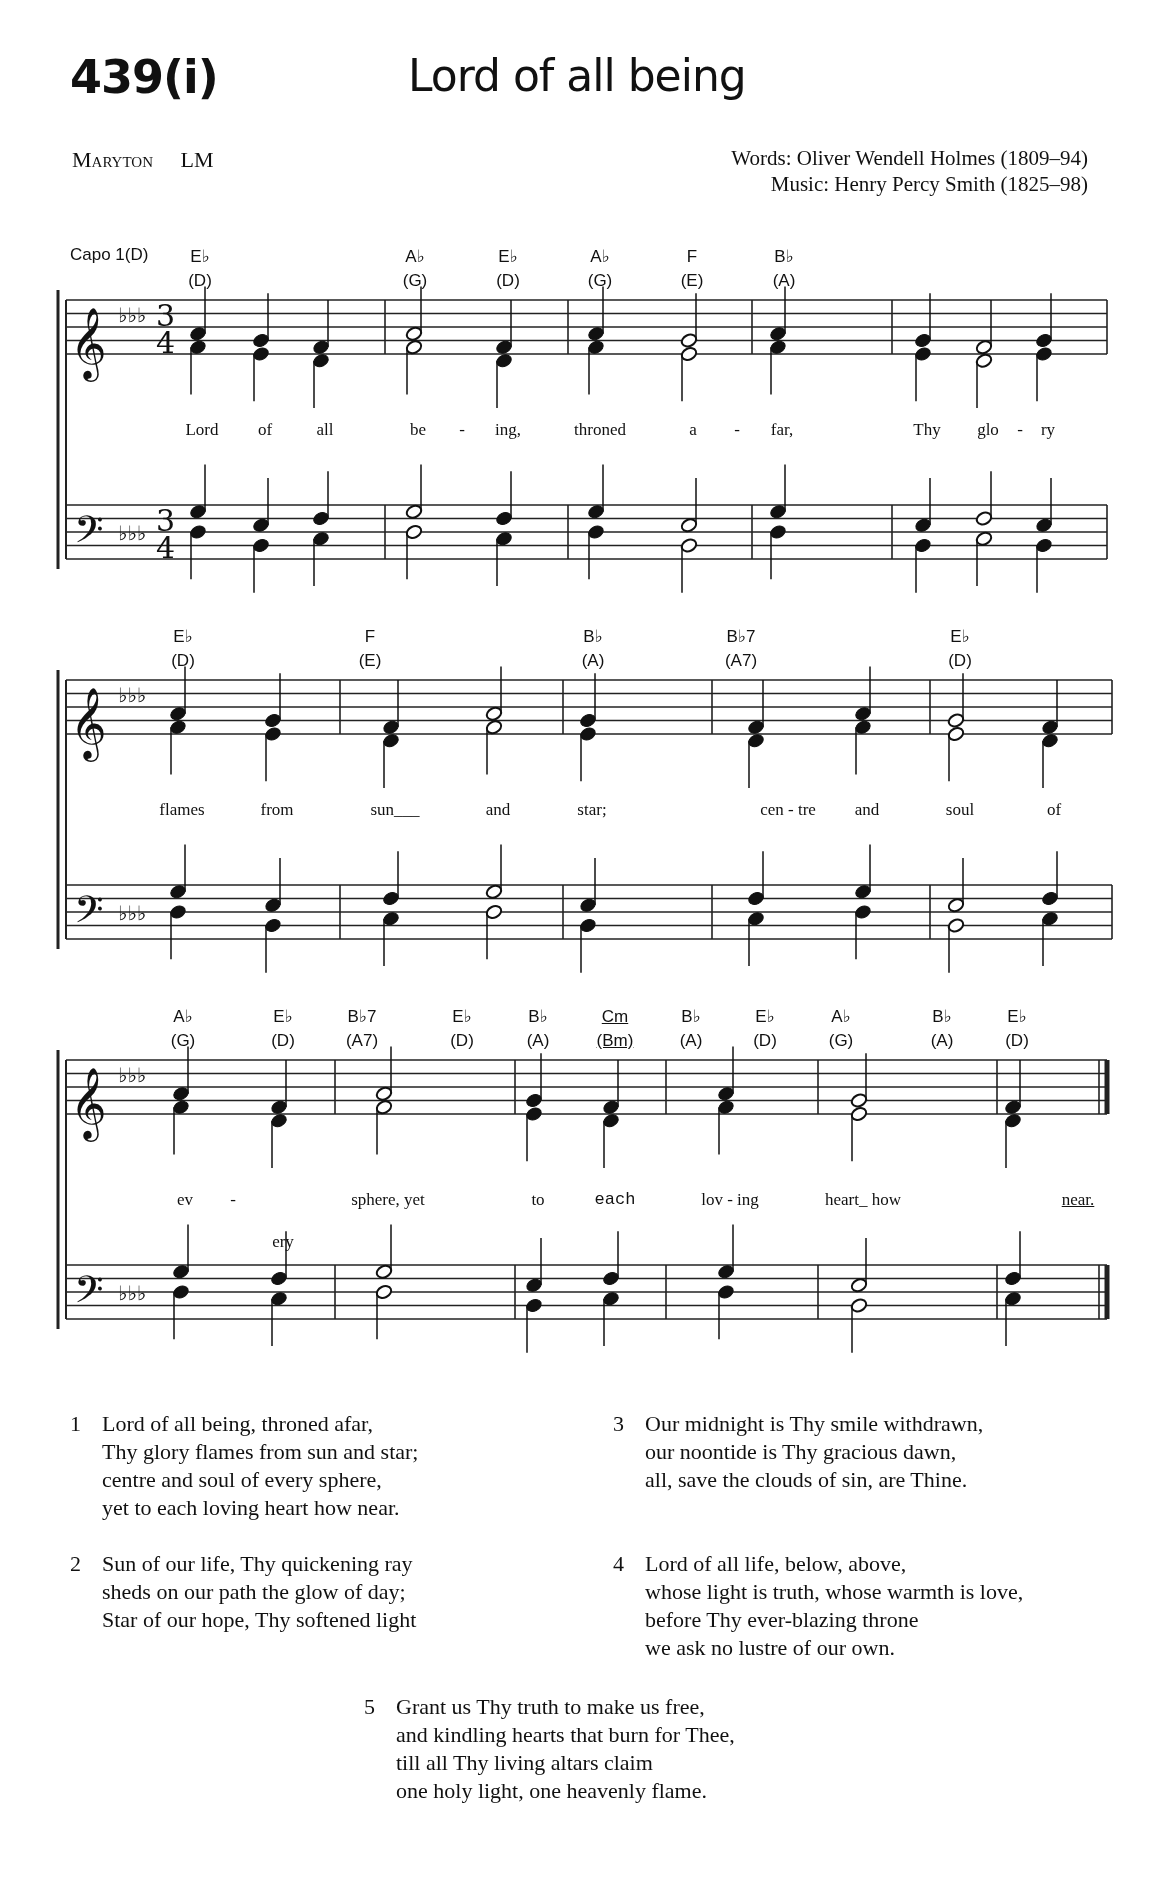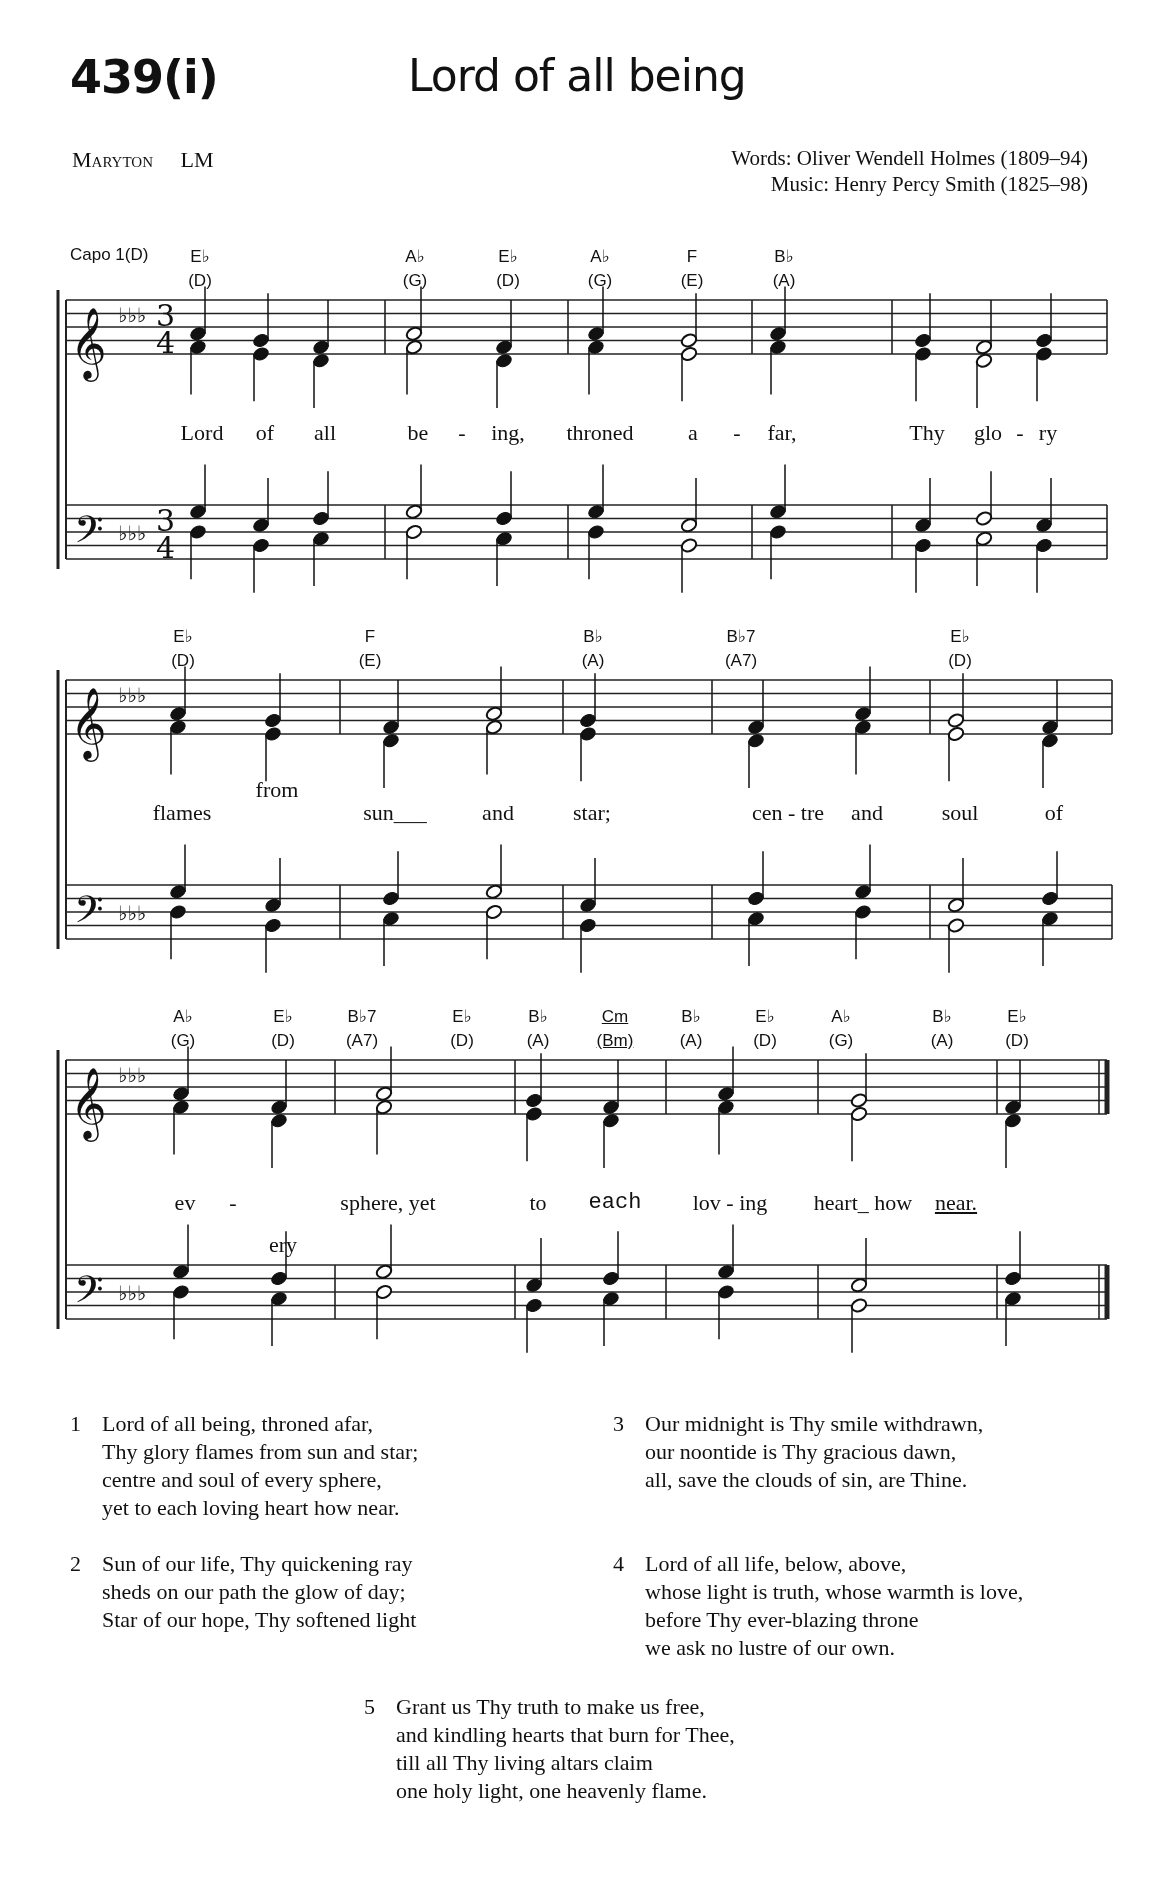--- a/index.html
+++ b/index.html
@@ -5,21 +5,21 @@
   html,body{margin:0;padding:0;background:#fff;}
   body{width:1166px;height:1903px;position:relative;overflow:hidden;color:#111;font-family:"Liberation Serif",serif;}
   .abs{position:absolute;}
   .num{left:70px;top:50px;font-family:"DejaVu Sans",sans-serif;font-weight:bold;font-size:46px;letter-spacing:-1px;}
   .title{left:408px;top:50px;font-family:"DejaVu Sans",sans-serif;font-size:44px;letter-spacing:-1px;}
   .tune{left:72px;top:147px;font-size:22px;}
   .tune .sc{font-variant:small-caps;}
   .credits{right:78px;top:145px;text-align:right;font-size:21px;line-height:26px;}
   .chord{font-family:"Liberation Sans",sans-serif;font-size:17px;text-align:center;line-height:24px;width:70px;margin-left:-35px;}
   .capo{font-family:"Liberation Sans",sans-serif;font-size:17px;}
-  .lyric{font-size:22px;white-space:nowrap;transform:translateX(-50%);}
+  .lyric{font-size:17px;white-space:nowrap;transform:translateX(-50%);}
   svg{position:absolute;left:0;top:0;}
   .verse{font-size:22px;line-height:28px;}
   .verse .n{position:absolute;left:-32px;}
 </style>
 </head>
 <body>
 
 <div class="abs num">439(i)</div>
 <div class="abs title">Lord of all being</div>
 <div class="abs tune">
@@ -449,37 +449,37 @@
     <div class="abs lyric" style="left: 508px; top: 420px;">ing,</div>
     <div class="abs lyric" style="left: 600px; top: 420px;">throned</div>
     <div class="abs lyric" style="left: 693px; top: 420px;">a</div>
     <div class="abs lyric" style="left: 737px; top: 420px;">-</div>
     <div class="abs lyric" style="left: 782px; top: 420px;">far,</div>
     <div class="abs lyric" style="left: 927px; top: 420px;">Thy</div>
     <div class="abs lyric" style="left: 988px; top: 420px;">glo</div>
     <div class="abs lyric" style="left: 1020px; top: 420px;">-</div>
     <div class="abs lyric" style="left: 1048px; top: 420px;">ry</div>
     <div class="abs lyric" style="left: 182px; top: 800px;">flames</div>
-    <div class="abs lyric" style="left: 277px; top: 777px;">from</div>
+    <div class="abs lyric" style="left: 277px; top: 800px;">from</div>
     <div class="abs lyric" style="left: 395px; top: 800px;">sun___</div>
     <div class="abs lyric" style="left: 498px; top: 800px;">and</div>
     <div class="abs lyric" style="left: 592px; top: 800px;">star;</div>
     <div class="abs lyric" style="left: 788px; top: 800px;">cen - tre</div>
     <div class="abs lyric" style="left: 867px; top: 800px;">and</div>
     <div class="abs lyric" style="left: 960px; top: 800px;">soul</div>
     <div class="abs lyric" style="left: 1054px; top: 800px;">of</div>
     <div class="abs lyric" style="left: 185px; top: 1190px;">ev</div>
     <div class="abs lyric" style="left: 233px; top: 1190px;">-</div>
     <div class="abs lyric" style="left: 283px; top: 1232px; text-align: center;">ery</div>
     <div class="abs lyric" style="left: 388px; top: 1190px;">sphere, yet</div>
     <div class="abs lyric" style="left: 538px; top: 1190px;">to</div>
     <div class="abs lyric" style="left: 615px; top: 1190px; font-family: Liberation Mono, monospace;">each</div>
     <div class="abs lyric" style="left: 730px; top: 1190px;">lov - ing</div>
     <div class="abs lyric" style="left: 863px; top: 1190px;">heart_ how</div>
-    <div class="abs lyric" style="left: 956px; top: 1190px; text-decoration: underline;">near.</div>
+    <div class="abs lyric" style="left: 1078px; top: 1190px; text-decoration: underline;">near.</div>
   </div>
 
 <div class="abs verse" style="left:102px;top:1410px">
   <span class="n">1</span>
   <div>Lord of all being, throned afar,</div>
   <div>Thy glory flames from sun and star;</div>
   <div>centre and soul of every sphere,</div>
   <div>yet to each loving heart how near.</div>
 </div>
 <div class="abs verse" style="left:102px;top:1550px">

